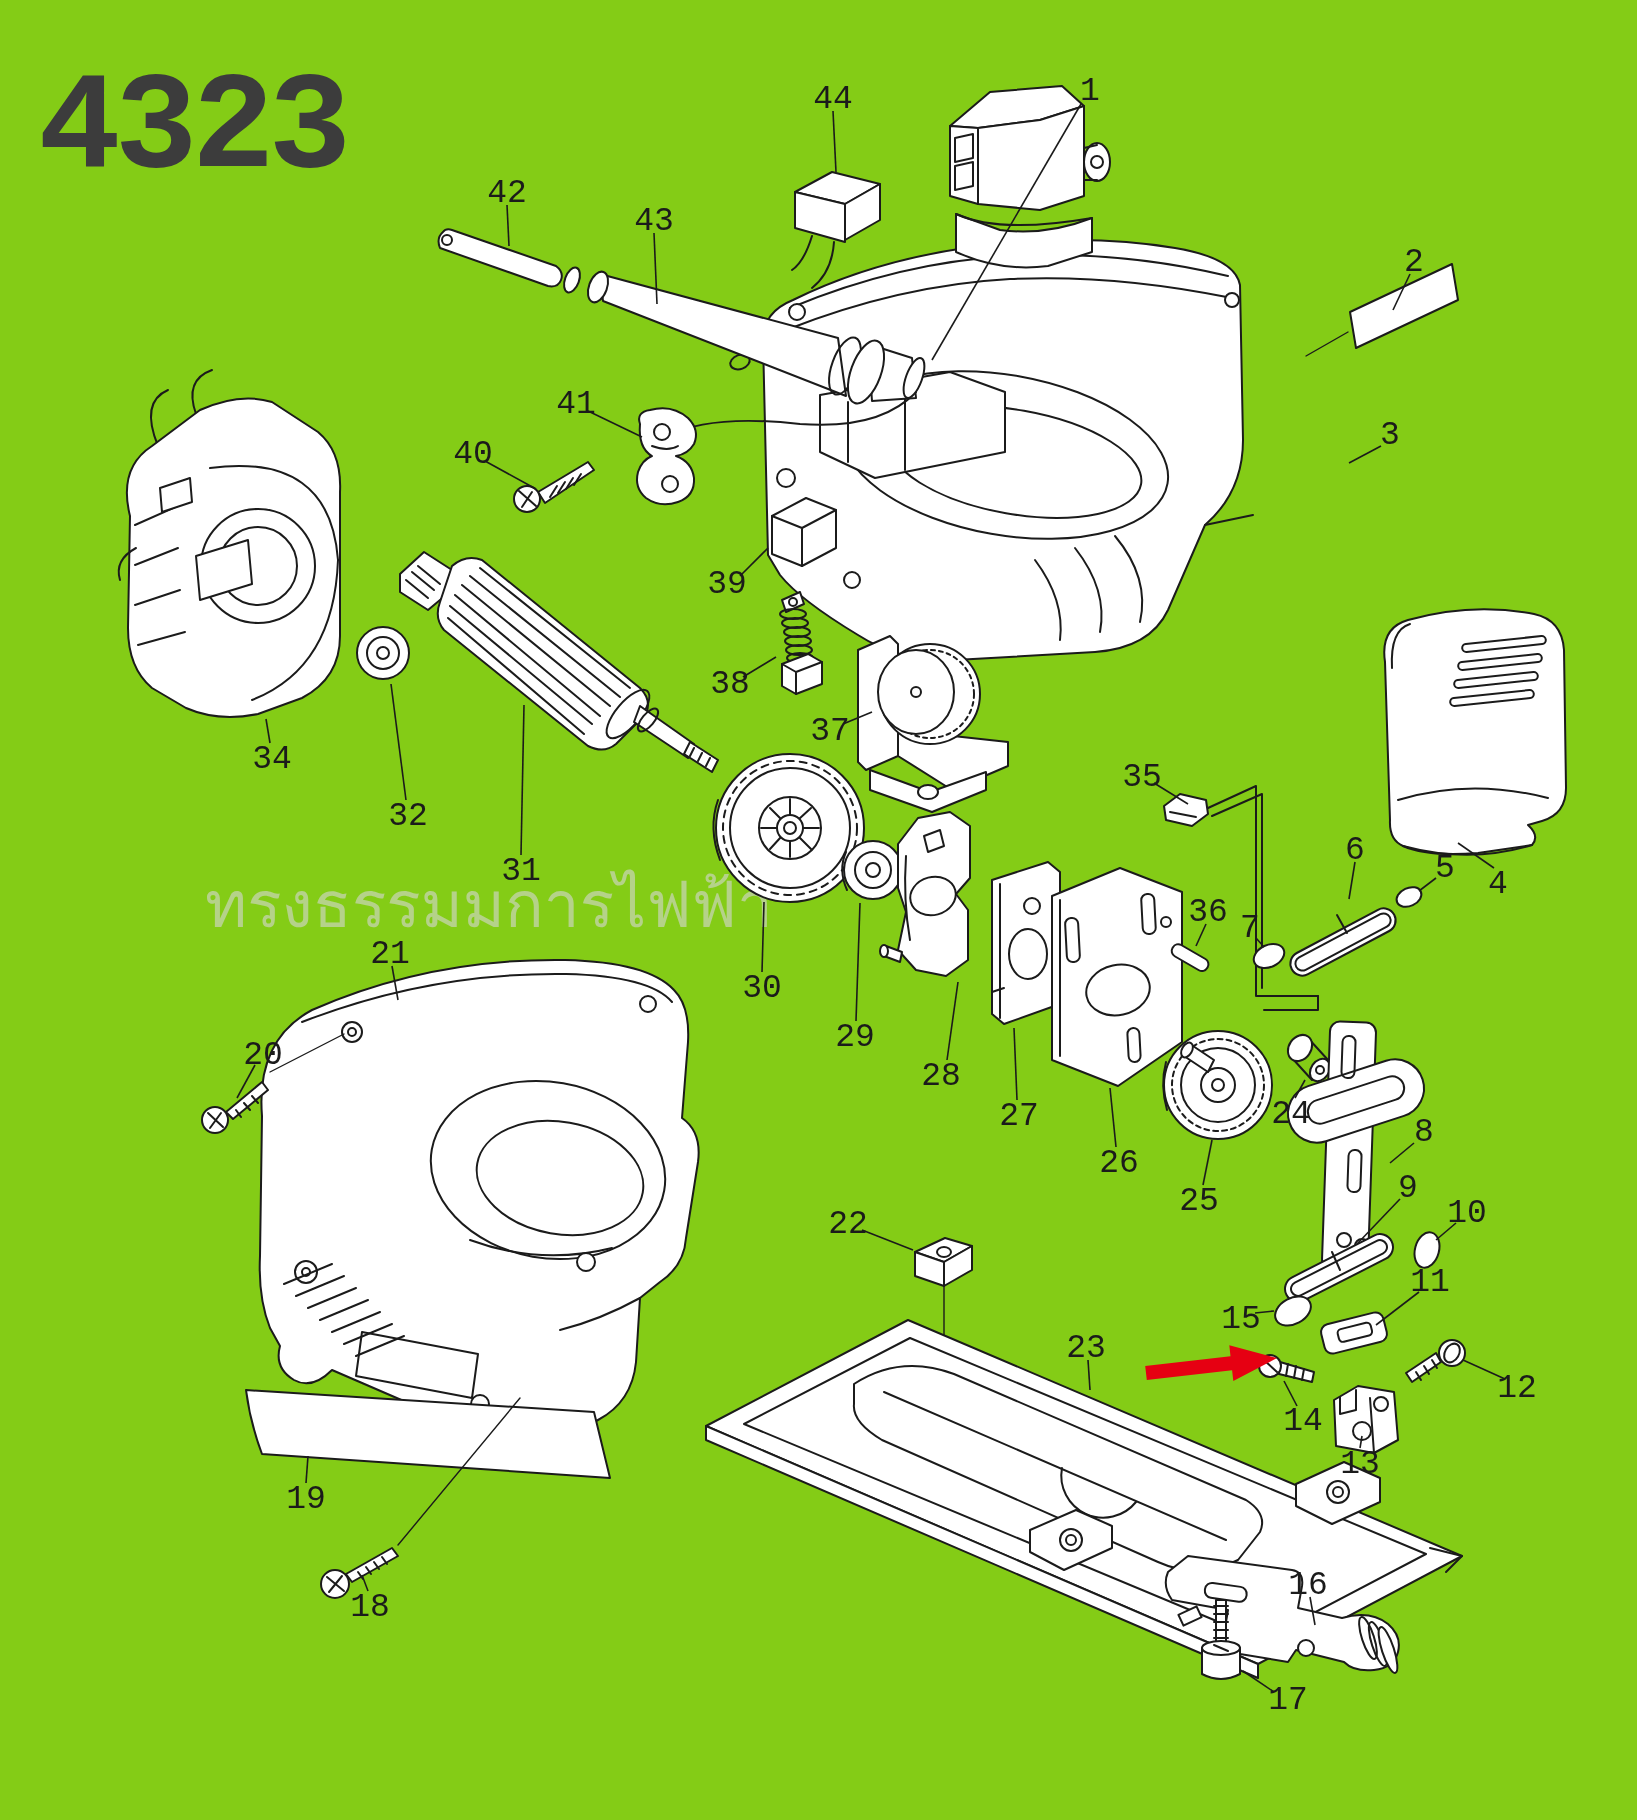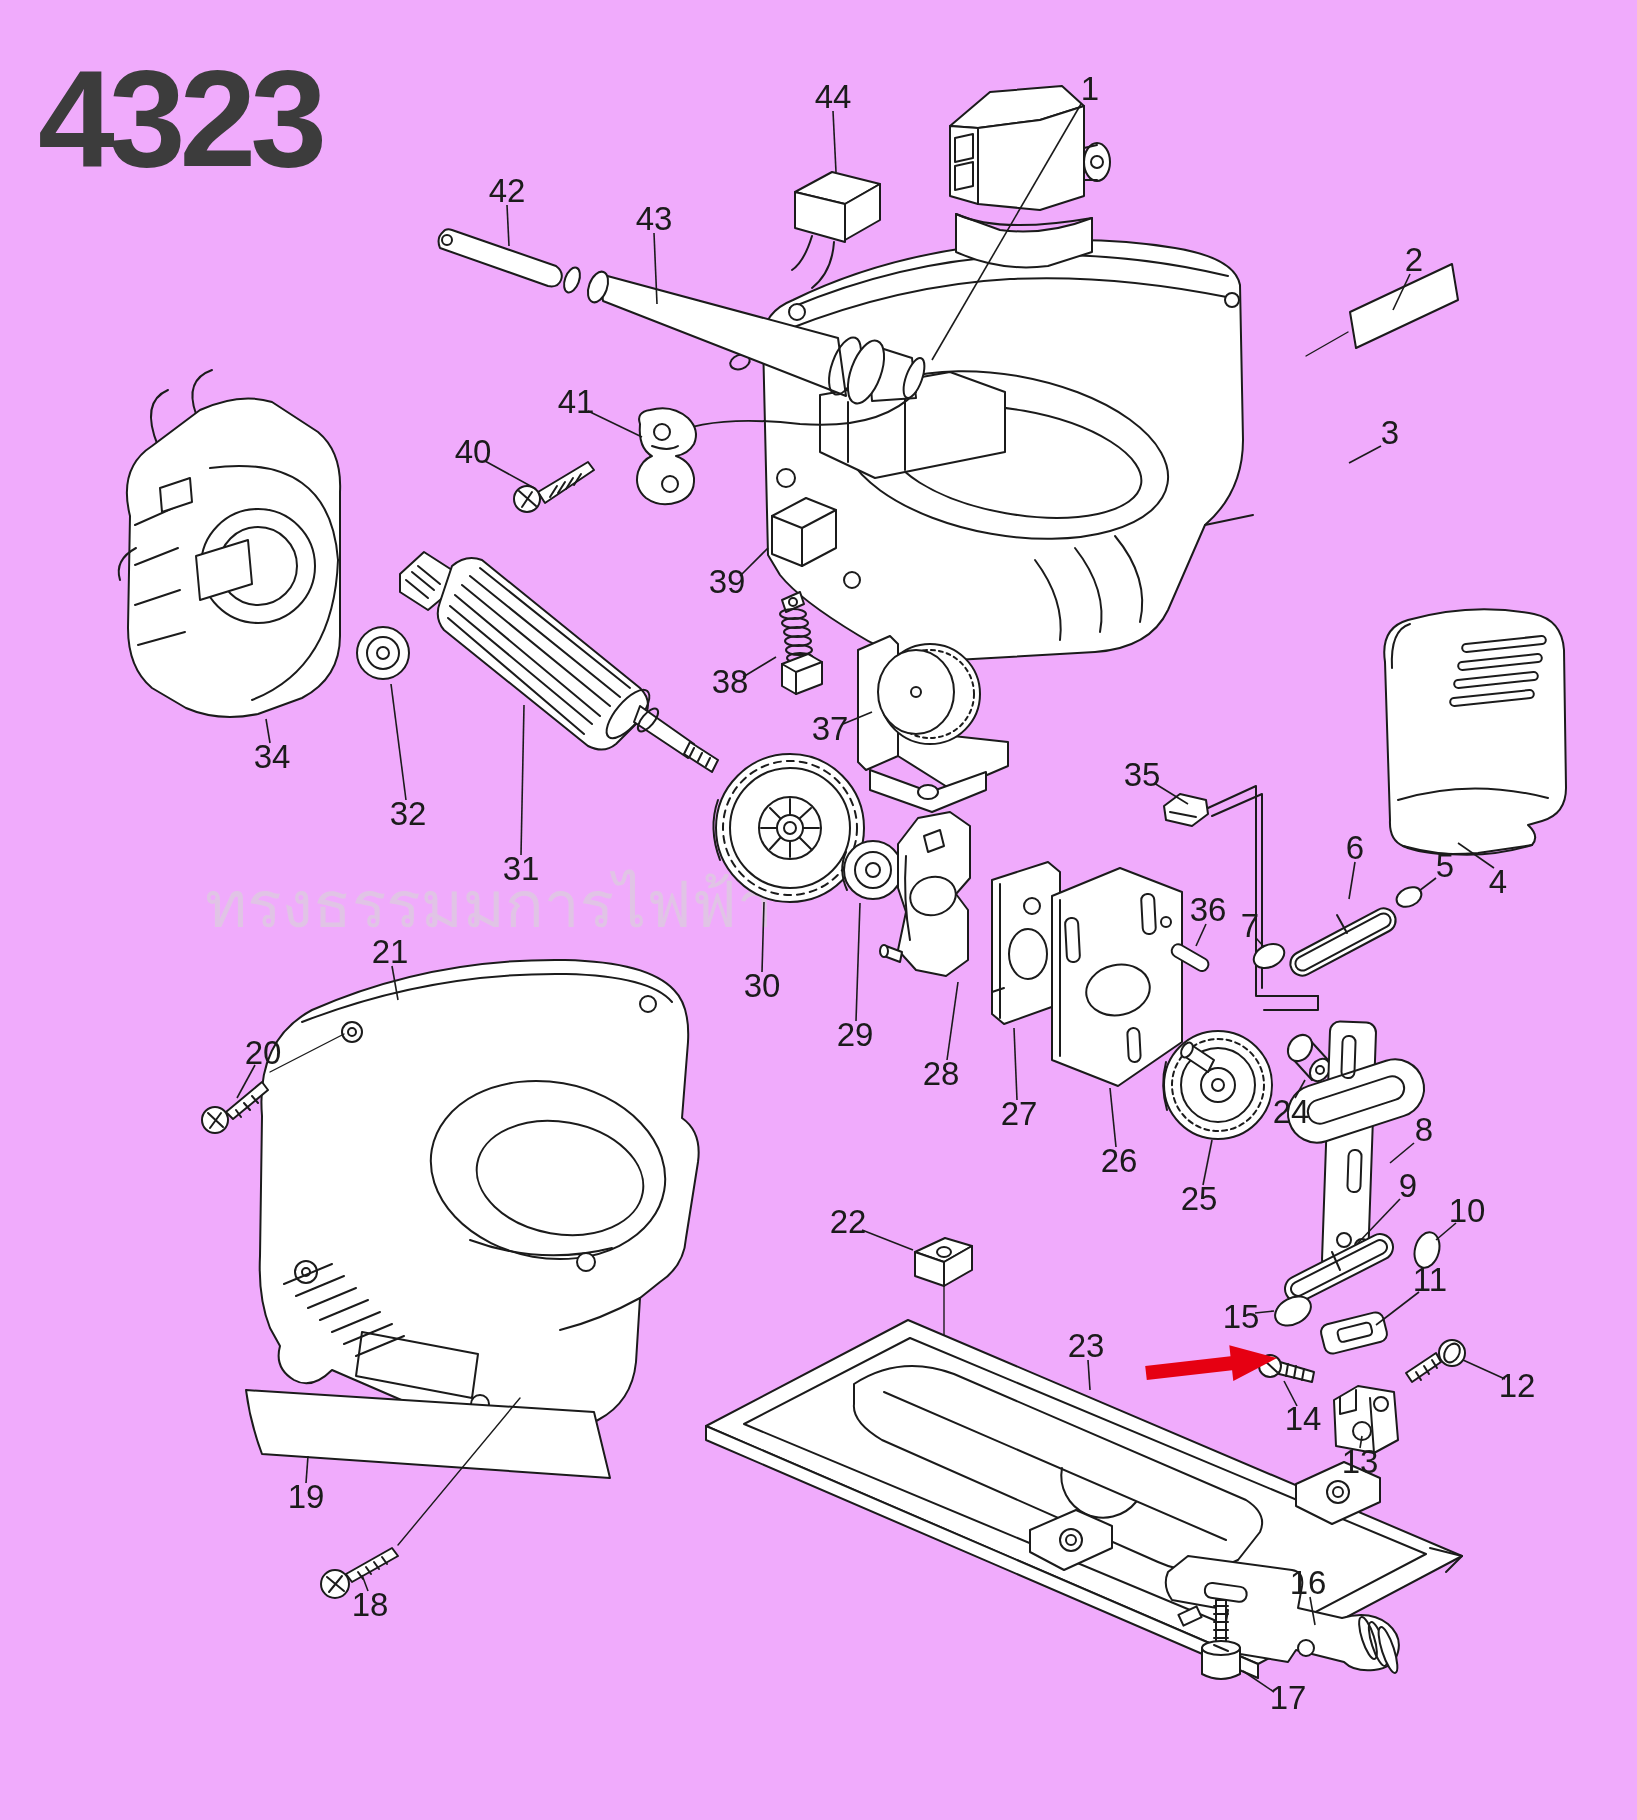--- a/index.html
+++ b/index.html
@@ -1,17 +1,17 @@
 <!DOCTYPE html>
 <html><head>
 <meta charset="utf-8">
 <style>
   html,body{margin:0;padding:0;background:#fff;}
-  .stage{position:relative;width:1637px;height:1820px;background:#f0abfc;overflow:hidden;
-         font-family:Liberation Sans, sans-serif;}
+  .stage{position:relative;width:1637px;height:1820px;background:#84cc16;overflow:hidden;
+         font-family:Liberation Mono, monospace;}
   svg{position:absolute;left:0;top:0;}
   .s{fill:#fff;stroke:#1b1b1b;stroke-width:2;stroke-linejoin:round;stroke-linecap:round;}
   .ln{fill:none;stroke:#1b1b1b;stroke-width:2;stroke-linejoin:round;stroke-linecap:round;}
   .thin{stroke-width:1.4;}
   .plabel{font-size:33px;fill:#1b1b1b;}
   .ldr{fill:none;stroke:#1b1b1b;stroke-width:1.6;}
 </style>
 </head>
 <body>
 

